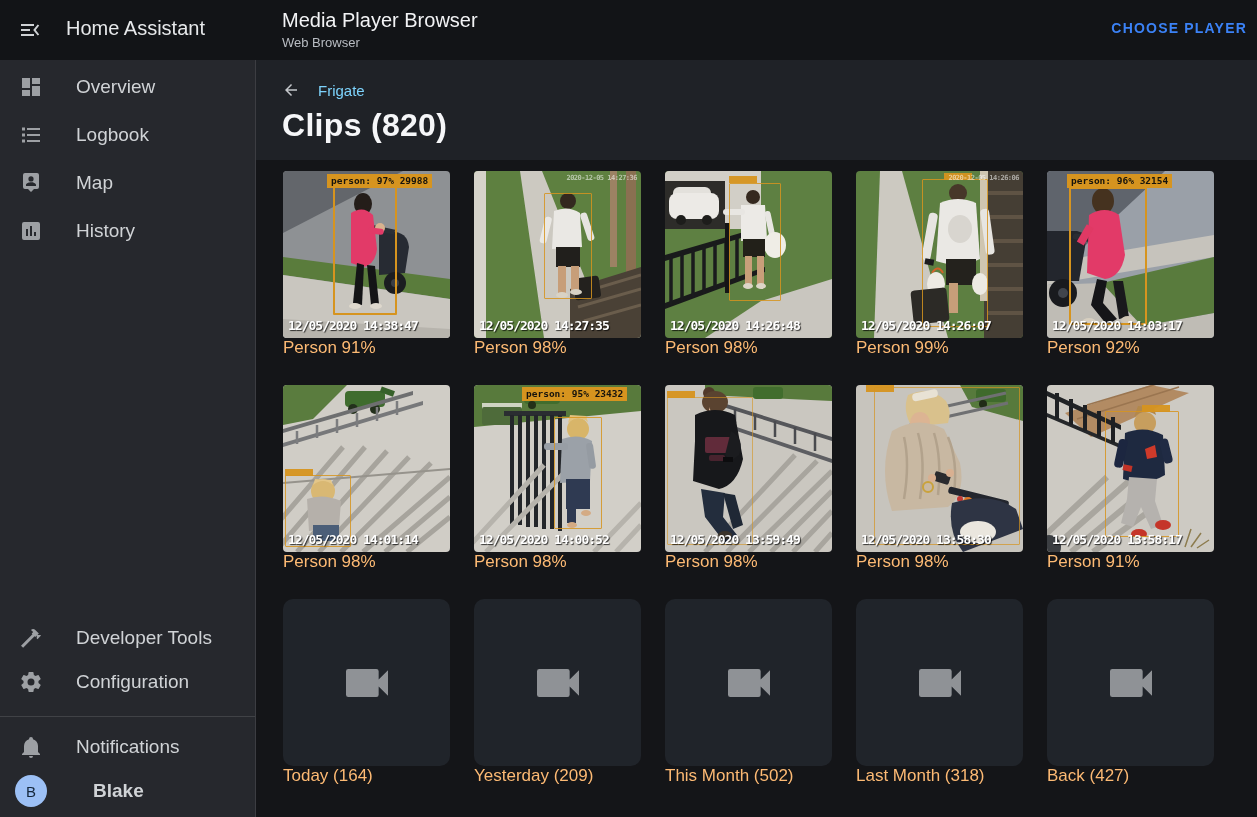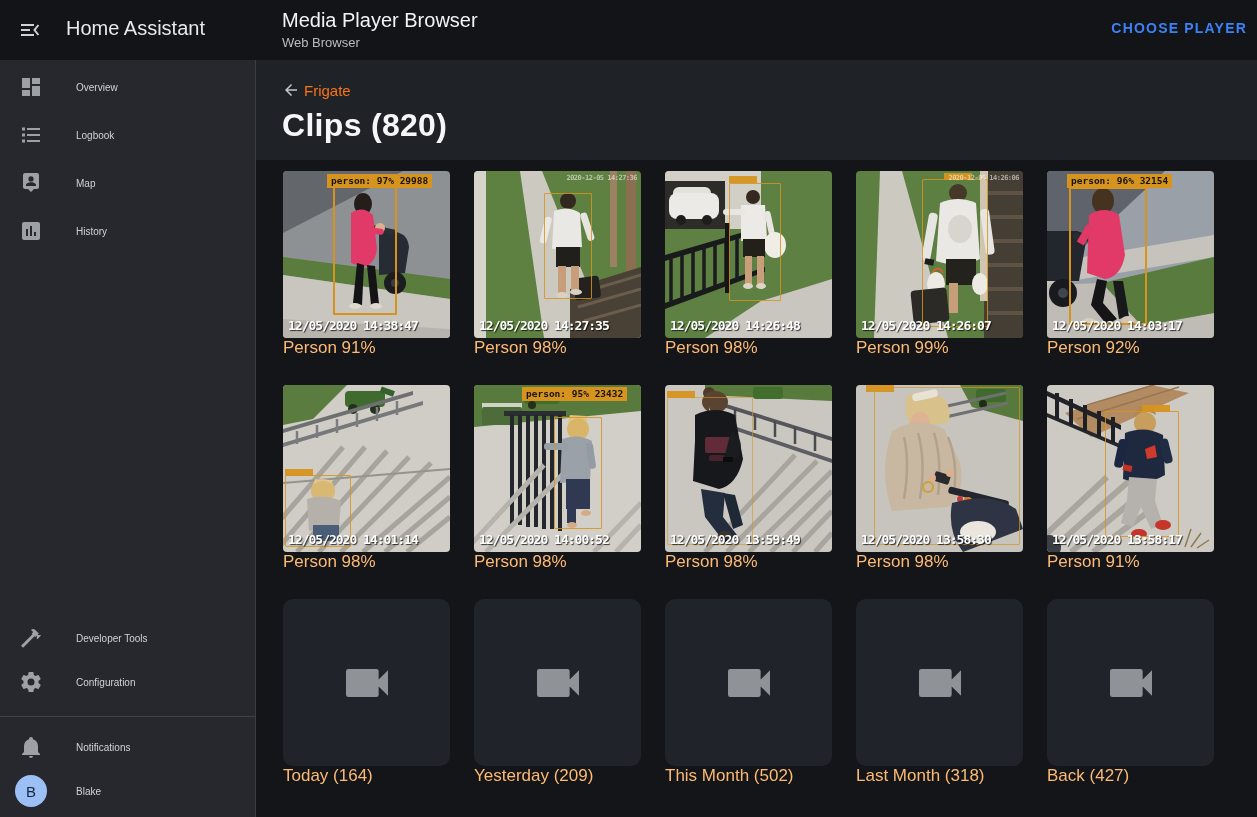--- a/index.html
+++ b/index.html
@@ -19,34 +19,34 @@
 
   
   .app { display:flex; height:757px; }
 
   
   .sidebar { width:256px; background:#26282d; border-right:1px solid rgba(255,255,255,.10);
      display:flex; flex-direction:column; padding-top:3px; }
   .sb-item { height:40px; margin:4px 6px; border-radius:4px; display:flex; align-items:center;
      padding-left:13px; cursor:pointer; color:#d0d3d6; }
   .sb-item .ico { width:24px; height:24px; color:#9da0a4; flex:none; }
-  .sb-item .lbl { margin-left:33px; font-size:10px; font-weight:500; white-space:nowrap; }
+  .sb-item .lbl { margin-left:33px; font-size:19px; font-weight:500; white-space:nowrap; }
   .sb-item.selected { background:#363d49; color:#7f9fe6; }
   .sb-item.selected .ico { color:#7f9fe6; }
   .sb-bottom { margin-top:auto; padding-bottom:2px; }
   .sb-footer { border-top:1px solid rgba(255,255,255,.12); margin-top:14px; padding-top:6px; }
   .avatar { width:32px; height:32px; border-radius:50%; background:#9cc0f5; color:#14263a;
      font-size:15px; font-weight:500; display:flex; align-items:center; justify-content:center; flex:none; }
   .sb-item.user { padding-left:9px; }
-  .sb-item.user .lbl { margin-left:29px; }
+  .sb-item.user .lbl { margin-left:46px;font-weight:bold; }
 
   
   .main { flex:1; display:flex; flex-direction:column; min-width:0; }
   .main-header { height:100px; background:#1f2227; padding:21px 0 0 26px; }
-  .crumb { display:flex; align-items:flex-end; gap:4px; color:#f97316; cursor:pointer; width:max-content; }
+  .crumb { display:flex; align-items:flex-end; gap:18px; color:#7dd3fc; cursor:pointer; width:max-content; }
   .crumb .ico { width:18px; height:18px; color:#c4c7cb; }
   .crumb .lbl { font-size:15px; }
   .page-title { margin-top:8px; font-size:32px; font-weight:700; color:#f5f6f8; letter-spacing:.3px; }
   .main-body { flex:1; background:#141518; padding:11px 0 0 27px; overflow:hidden; }
 
   .row { display:flex; gap:24px; margin-bottom:27px; }
   .tile { width:167px; cursor:pointer; }
   .thumb { position:relative; width:167px; height:167px; border-radius:4px; overflow:hidden; background:#1b1d21; }
   .thumb svg.scene { position:absolute; inset:0; width:100%; height:100%; display:block; }
   .caption { margin-top:0; font-size:17px; color:#fdba74; white-space:nowrap; }

